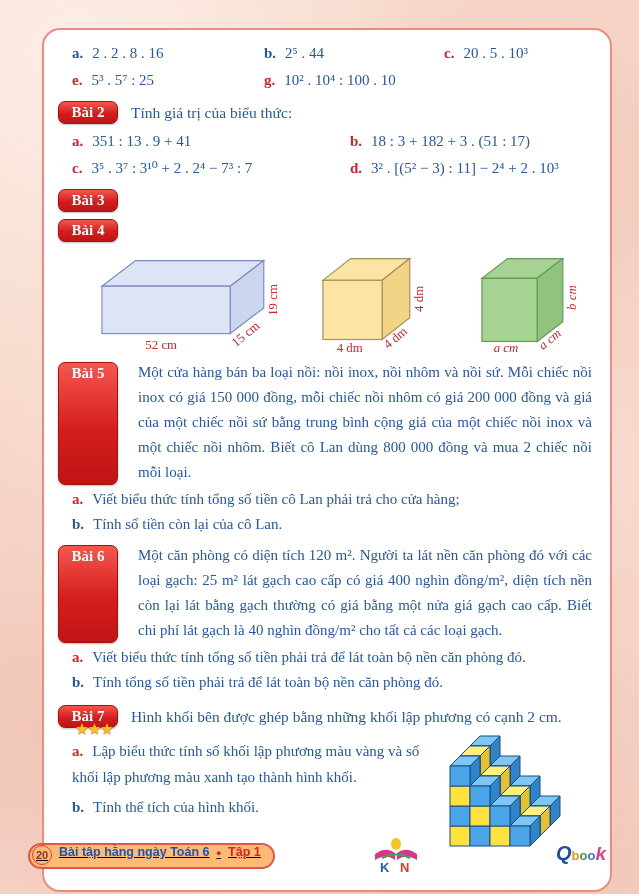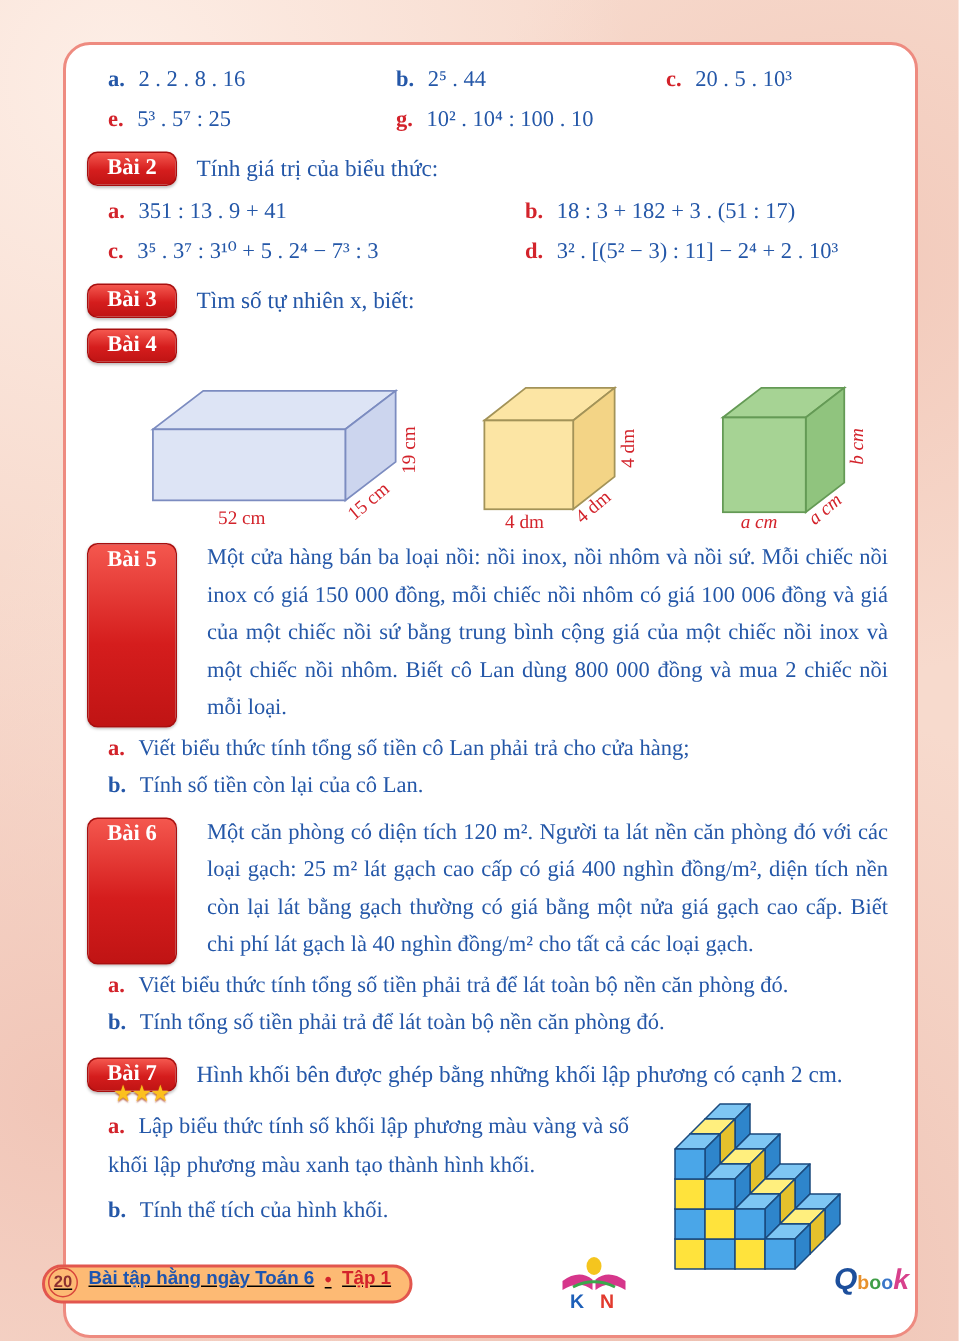--- a/index.html
+++ b/index.html
@@ -97,27 +97,26 @@
     <div class="item"><span class="lbl" style="color: rgb(211, 35, 43);">g.</span><span>10² . 10⁴ : 100 . 10</span></div>
   </div>
 
   <div class="sec-head">
     <span class="badge">Bài 2</span>
     <span class="sec-title">Tính giá trị của biểu thức:</span>
   </div>
   <div class="grid2">
     <div class="item"><span class="lbl" style="color: rgb(211, 35, 43);">a.</span><span>351 : 13 . 9 + 41</span></div>
     <div class="item"><span class="lbl" style="color: rgb(211, 35, 43);">b.</span><span>18 : 3 + 182 + 3 . (51 : 17)</span></div>
-    <div class="item"><span class="lbl" style="color: rgb(211, 35, 43);">c.</span><span>3⁵ . 3⁷ : 3¹⁰ + 5 . 2⁴ − 7³ : 3</span></div>
+    <div class="item"><span class="lbl" style="color: rgb(211, 35, 43);">c.</span><span>3⁵ . 3⁷ : 3¹⁰ + 2 . 2⁴ − 7³ : 7</span></div>
     <div class="item"><span class="lbl" style="color: rgb(211, 35, 43);">d.</span><span>3² . [(5² − 3) : 11] − 2⁴ + 2 . 10³</span></div>
   </div>
 
   <div class="sec-head">
     <span class="badge">Bài 3</span>
-    <span class="sec-title">Tìm số tự nhiên x, biết:</span>
   </div>
 
   <div class="sec-head">
     <span class="badge">Bài 4</span>
   </div>
   <div class="figrow">
 
     <svg width="196" height="104" viewBox="0 0 196 104">
       <polygon points="4,36 134,36 168,10 38,10" stroke="#7c8cc0" stroke-width="1.2" fill="#dde4f5"></polygon>
       <polygon points="134,36 168,10 168,58 134,84" fill="#ccd5ee" stroke="#7c8cc0" stroke-width="1.2"></polygon>
@@ -141,21 +140,21 @@
       <polygon points="62,28 88,8 88,72 62,92" fill="#90c47e" stroke="#649a55" stroke-width="1.2"></polygon>
       <rect x="6" y="28" width="56" height="64" stroke="#649a55" stroke-width="1.2" fill="#a6d394"></rect>
       <text class="figlabel it" x="18" y="103">a cm</text>
       <text class="figlabel it" x="68" y="101" transform="rotate(-40 68 101)">a cm</text>
       <text class="figlabel it" x="101" y="60" transform="rotate(-90 101 60)">b cm</text>
     </svg>
   </div>
 
   <div class="sec-para">
     <span class="badge">Bài 5</span>
-    <div class="para">Một cửa hàng bán ba loại nồi: nồi inox, nồi nhôm và nồi sứ. Mỗi chiếc nồi inox có giá 150 000 đồng, mỗi chiếc nồi nhôm có giá 100 006 đồng và giá của một chiếc nồi sứ bằng trung bình cộng giá của một chiếc nồi inox và một chiếc nồi nhôm. Biết cô Lan dùng 800 000 đồng và mua 2 chiếc nồi mỗi loại.</div>
+    <div class="para">Một cửa hàng bán ba loại nồi: nồi inox, nồi nhôm và nồi sứ. Mỗi chiếc nồi inox có giá 150 000 đồng, mỗi chiếc nồi nhôm có giá 200 000 đồng và giá của một chiếc nồi sứ bằng trung bình cộng giá của một chiếc nồi inox và một chiếc nồi nhôm. Biết cô Lan dùng 800 000 đồng và mua 2 chiếc nồi mỗi loại.</div>
   </div>
   <div class="items-block">
     <div class="item"><span class="lbl" style="color: rgb(211, 35, 43);">a.</span><span>Viết biểu thức tính tổng số tiền cô Lan phải trả cho cửa hàng;</span></div>
     <div class="item"><span class="lbl" style="color: rgb(36, 87, 168);">b.</span><span>Tính số tiền còn lại của cô Lan.</span></div>
   </div>
 
   <div class="sec-para">
     <span class="badge">Bài 6</span>
     <div class="para">Một căn phòng có diện tích 120 m². Người ta lát nền căn phòng đó với các loại gạch: 25 m² lát gạch cao cấp có giá 400 nghìn đồng/m², diện tích nền còn lại lát bằng gạch thường có giá bằng một nửa giá gạch cao cấp. Biết chi phí lát gạch là 40 nghìn đồng/m² cho tất cả các loại gạch.</div>
   </div>

